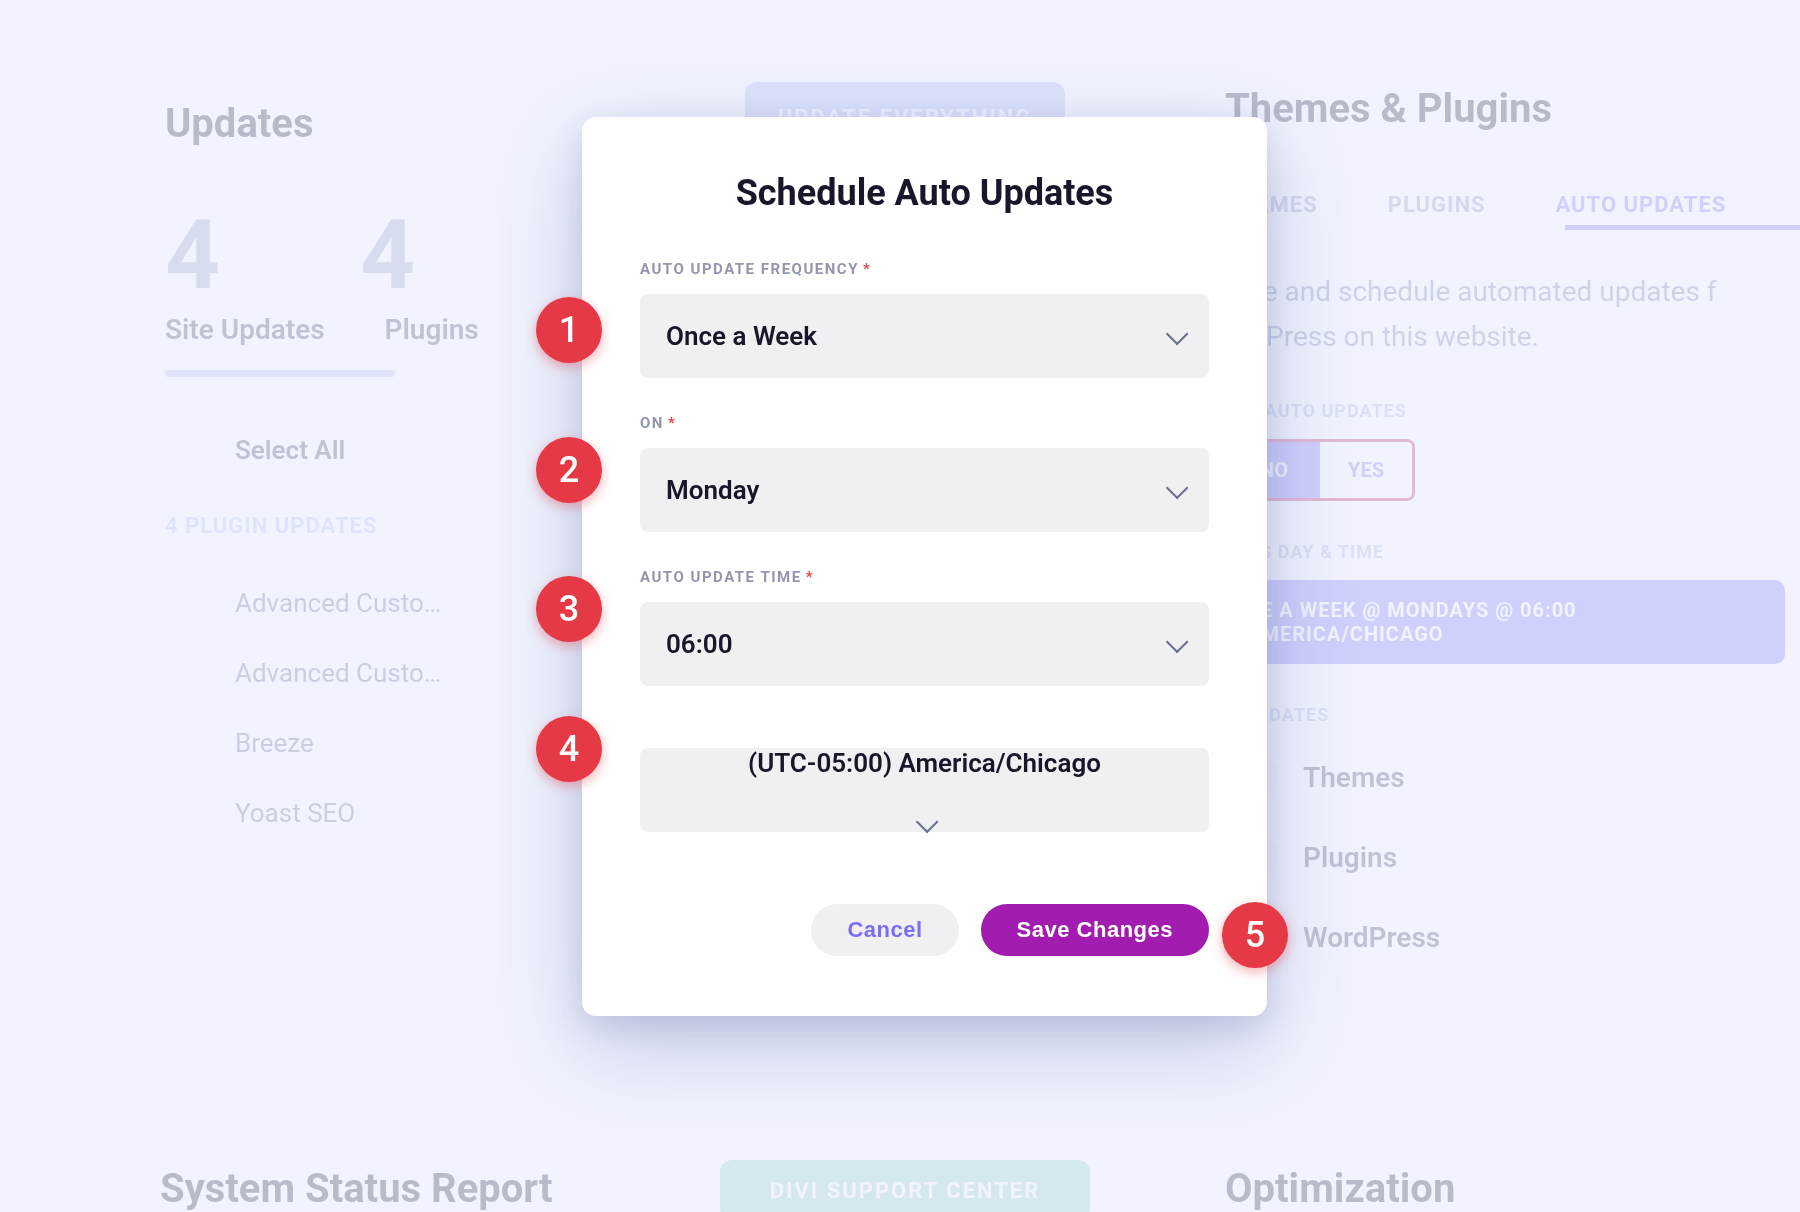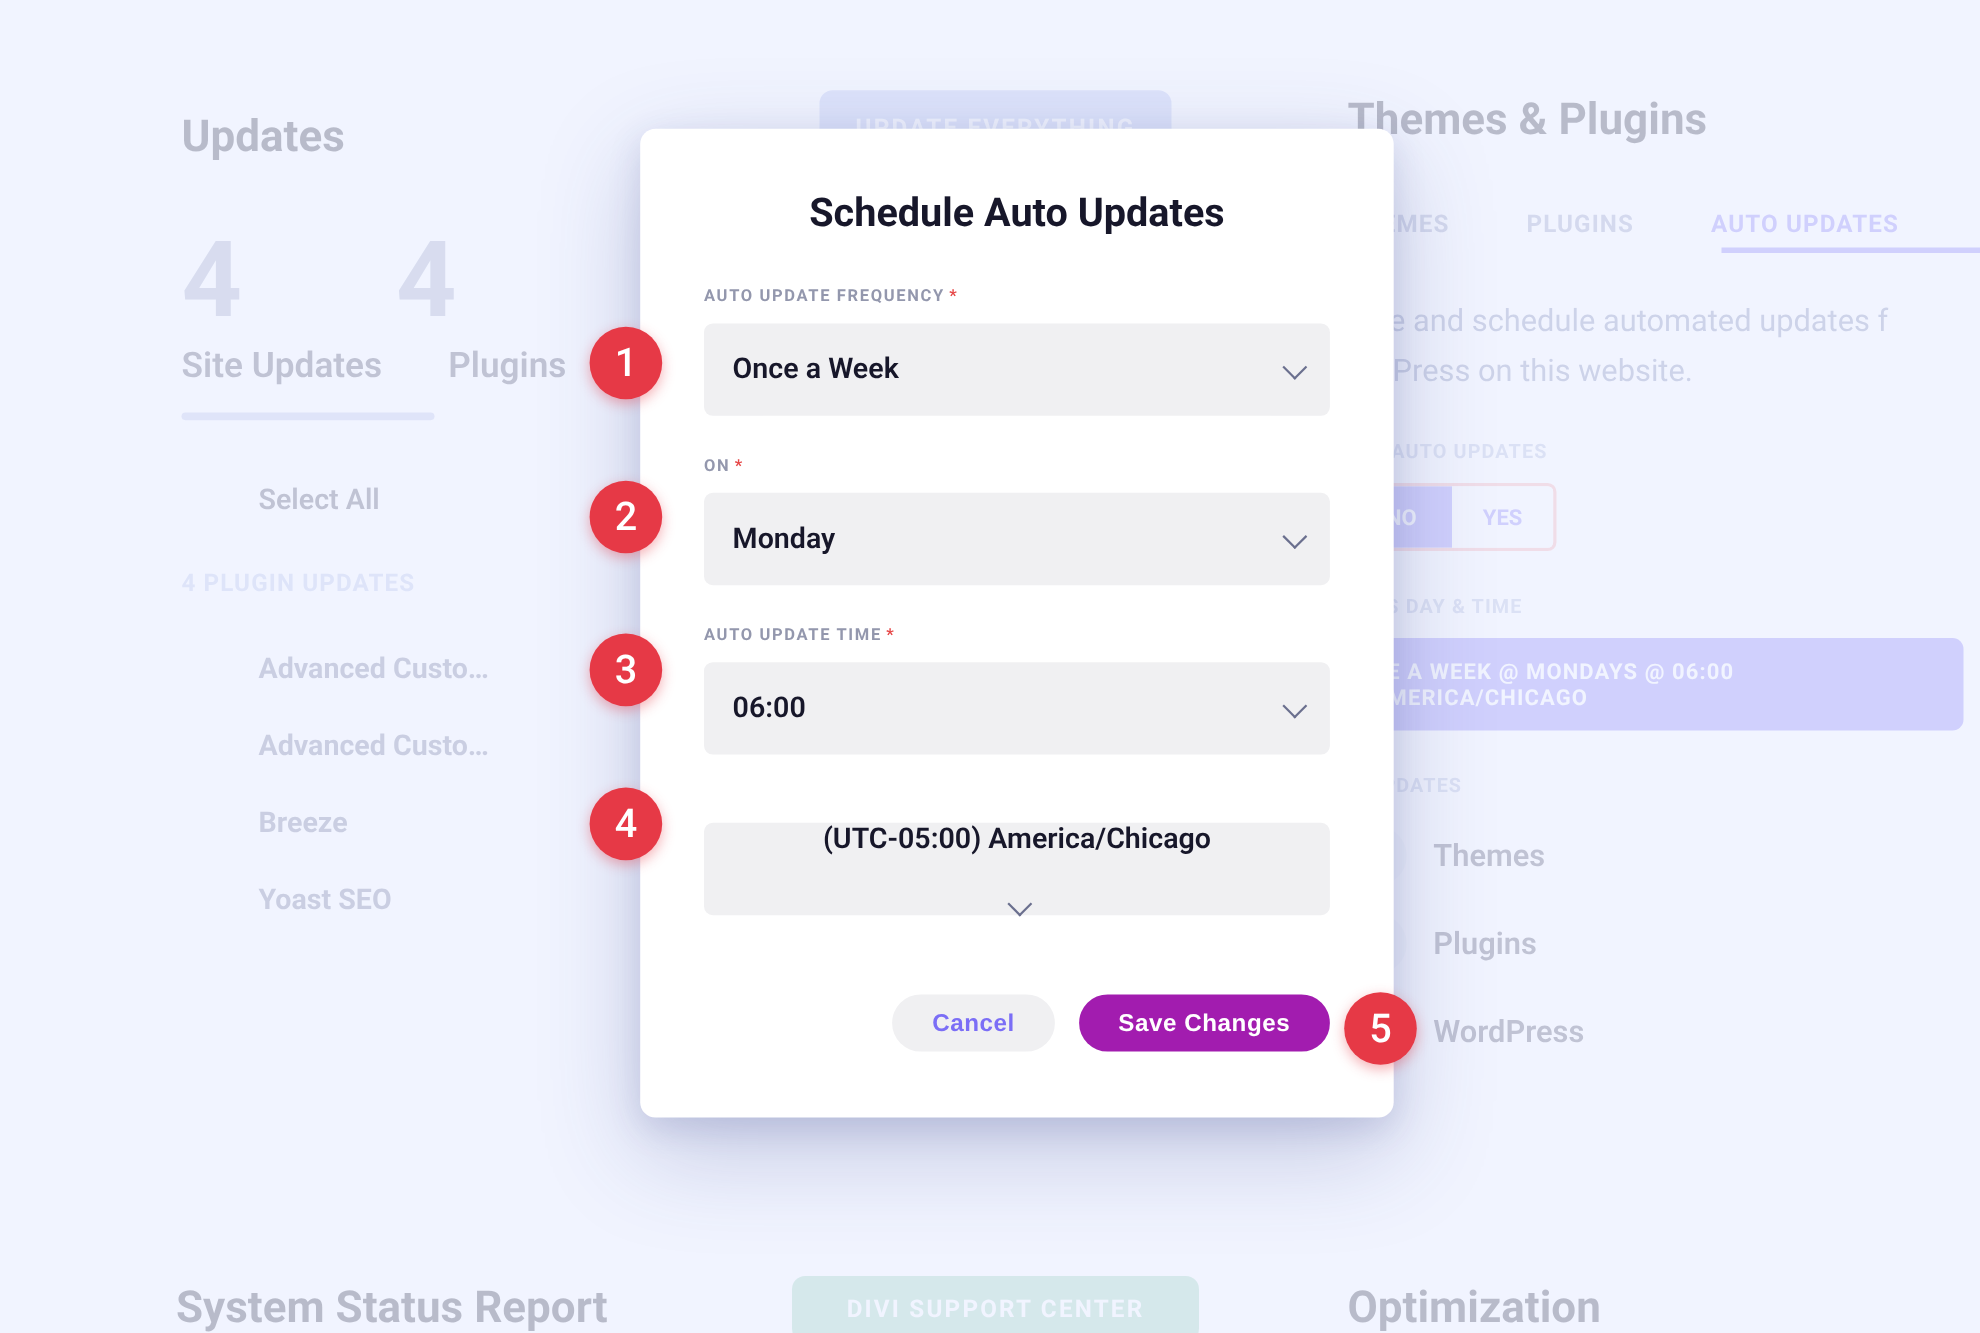--- a/index.html
+++ b/index.html
@@ -30,38 +30,38 @@
 
   .bg-col {
     position: absolute;
   }
 
   
   .left-col { left: 165px; top: 100px; width: 360px; }
   .left-col h1 { font-size: 40px; font-weight: 700; color: #1a1a2a; margin-bottom: 60px; }
   .big-nums { display:flex; gap:140px; margin-bottom:10px; }
   .big-num { font-size: 96px; font-weight:700; color:#9aa2c0; line-height:1; }
-  .tab-row { display:flex; gap:60px; font-size:32px; font-weight:600; color:#3a3a52; margin-bottom:24px; }
+  .tab-row { display:flex; gap:60px; font-size:28px; font-weight:600; color:#3a3a52; margin-bottom:24px; }
   .tab-underline { width:230px; height:7px; background:#b9c0e8; border-radius:4px; margin-bottom:50px;}
   .select-all { font-size:26px; font-weight:600; color:#3a3a52; padding:8px 0 8px 70px; }
   .plugin-updates-label { font-size:22px; font-weight:700; color:#b2bfe8; letter-spacing:1px; margin:40px 0 30px 0;}
-  .plugin-item { font-size:26px; font-weight:700; color:#636a8a; padding:20px 0 20px 70px; }
+  .plugin-item { font-size:26px; font-weight:400; color:#636a8a; padding:20px 0 20px 70px; }
 
   
   .center-btn { position:absolute; left:745px; top:82px; width:320px; height:70px; background:#aebbf0; border-radius:12px; color:#fff; font-size:22px; font-weight:700; letter-spacing:2px; display:flex; align-items:center; justify-content:center; }
 
   
   .right-col { left:1225px; top:85px; width:560px; }
   .right-col h1 { font-size:40px; font-weight:700; color:#1a1a2a; margin-bottom:60px;}
   .right-tabs { display:flex; gap:70px; font-size:22px; font-weight:700; color:#8a93bb; letter-spacing:1px; margin-bottom:8px;}
   .right-tabs .active { color:#7b6ef6;}
   .right-tab-underline { margin-left: 340px; width:260px; height:5px; background:#7b6ef6; margin-bottom:40px;}
   .right-desc { font-size:28px; color:#6e7aa9; line-height:1.6; margin-bottom:40px;}
   .right-label { font-size:18px; font-weight:700; letter-spacing:1px; color:#a8b2d6; margin-bottom:18px;}
-  .toggle-group { display:flex; border:3px solid #fca5a5; border-radius:8px; width:190px; height:62px; overflow:hidden; margin-bottom:40px;}
+  .toggle-group { display:flex; border:3px solid #be185d; border-radius:8px; width:190px; height:62px; overflow:hidden; margin-bottom:40px;}
   .toggle-group div { flex:1; display:flex; align-items:center; justify-content:center; font-size:20px; font-weight:700;}
   .toggle-group .no { background:#7b6ef6; color:#fff;}
   .toggle-group .yes { background:#fff; color:#7b6ef6;}
   .schedule-bar { background:#7b6ef6; color:#fff; font-size:20px; font-weight:700; letter-spacing:1px; padding:18px 22px; border-radius:10px; margin-bottom:40px;}
   .auto-row { display:flex; align-items:center; gap:24px; margin:26px 0;}
   .badge-circle { width:54px; height:54px; border-radius:50%; background:#f2f3f8; color:#8992b6; font-size:24px; font-weight:700; display:flex; align-items:center; justify-content:center;}
   .auto-row span.label { font-size:28px; font-weight:600; color:#3a3a52;}
 
   
   .sys-report { position:absolute; left:160px; top:1165px; font-size:40px; font-weight:700; color:#1a1a2a;}

